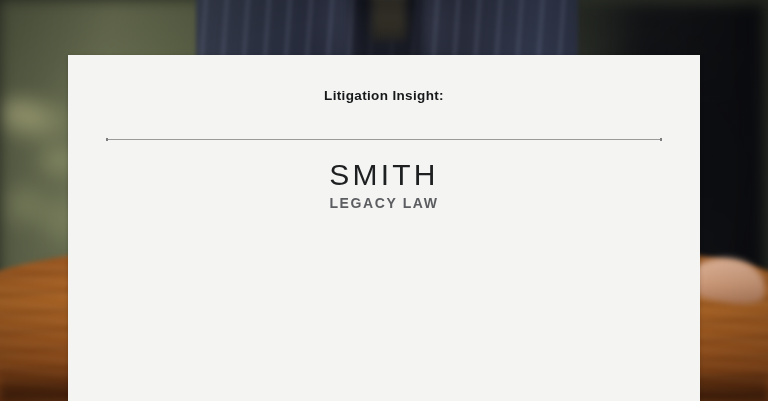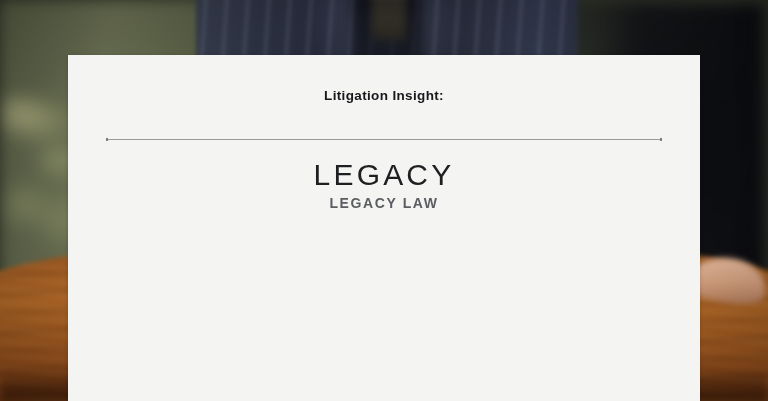--- a/index.html
+++ b/index.html
@@ -236,18 +236,18 @@
     <div class="vignette"></div>
   </div>
 
   <div class="card">
     <div class="eyebrow">Litigation Insight:</div>
 
 
     <div class="divider"></div>
 
     <div class="logo">
-      <span class="logo-primary">LEGACY</span>
+      <span class="logo-primary">SMITH</span>
       <span class="logo-secondary">LEGACY LAW</span>
     </div>
   </div>
 
 </div>
 
 </body></html>

